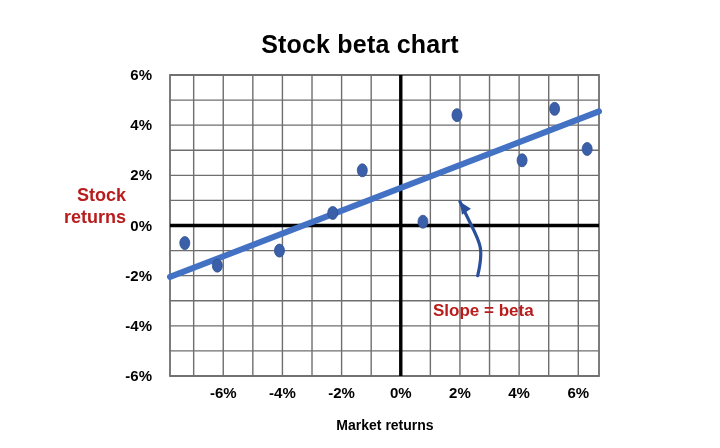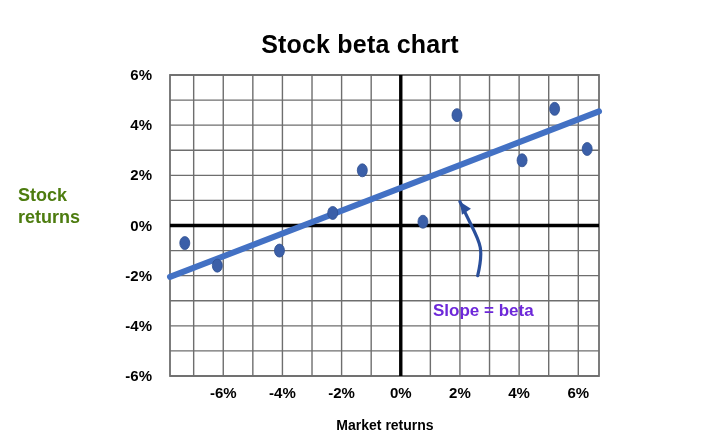--- a/index.html
+++ b/index.html
@@ -33,24 +33,24 @@
     font-weight: bold;
     color: #000000;
     letter-spacing: 0.2px;
   }
 
   .axis-title-y {
     position: absolute;
     left: 18px;
     top: 172px;
     width: 108px;
-    text-align: left;
+    text-align: right;
     font-size: 18px;
     font-weight: bold;
-    color: #4d7c0f;
+    color: #b91c1c;
     line-height: 22px;
   }
 
   .axis-title-x {
     position: absolute;
     left: 170px;
     top: 405px;
     width: 430px;
     text-align: center;
     font-size: 14px;
@@ -79,21 +79,21 @@
   #plot-svg {
     position: absolute;
     left: 0;
     top: 0;
   }
 
   .slope-label {
     position: absolute;
     font-size: 17px;
     font-weight: bold;
-    color: #6d28d9;
+    color: #b91c1c;
     white-space: nowrap;
   }
 </style>
 </head>
 <body>
 
 <div id="chart-root">
 
   <div class="chart-title">Stock beta chart</div>
 

